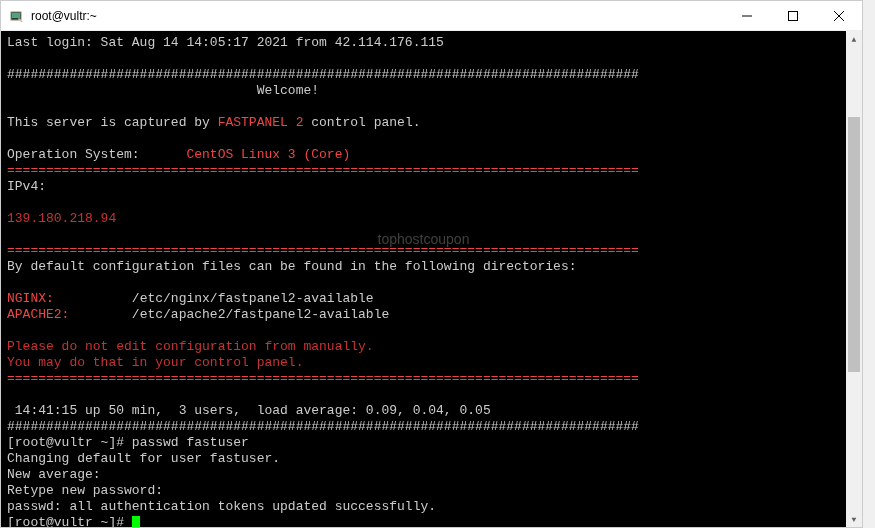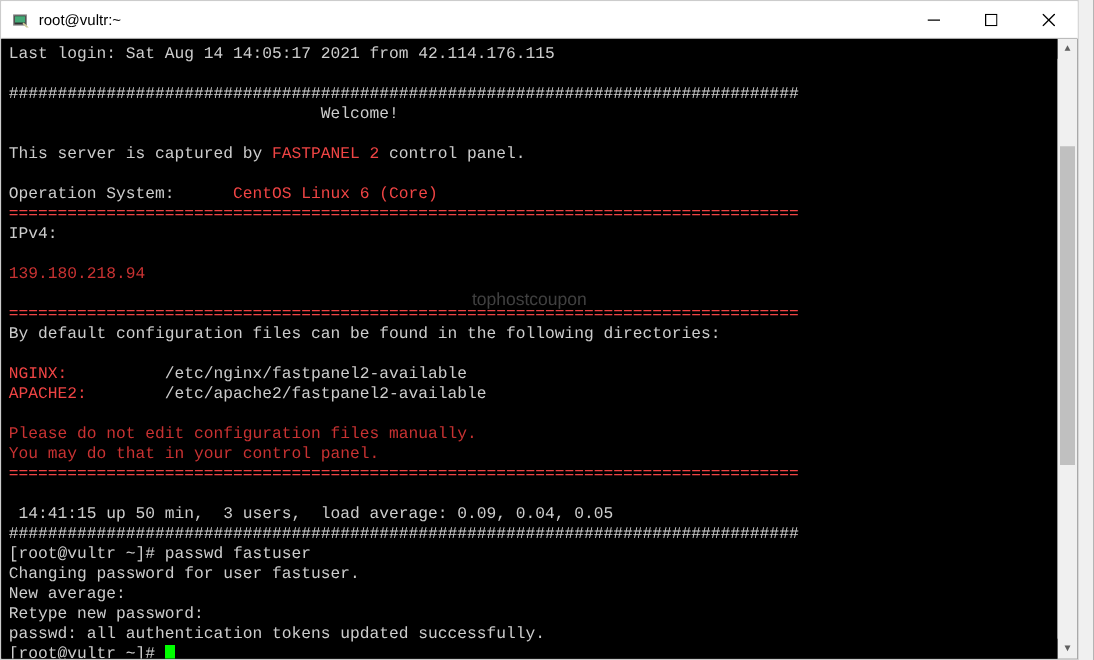--- a/index.html
+++ b/index.html
@@ -163,40 +163,40 @@
   </div>
 
   <div class="terminal-wrap">
     <div class="terminal"><span>Last login: Sat Aug 14 14:05:17 2021 from 42.114.176.115</span>
 
 <span>#################################################################################</span>
 <span>                                Welcome!</span>
 
 <span><span>This server is captured by </span><span class="cyan">FASTPANEL 2</span><span> control panel.</span></span>
 
-<span><span>Operation System:      </span><span class="cyan">CentOS Linux 6 (Core)</span></span>
+<span><span>Operation System:      </span><span class="cyan">CentOS Linux 3 (Core)</span></span>
 <span class="cyan">=================================================================================</span>
 <span>IPv4:</span>
 
 <span class="red">139.180.218.94</span>
 
 <span class="cyan">=================================================================================</span>
 <span>By default configuration files can be found in the following directories:</span>
 
 <span><span class="cyan">NGINX:</span><span>          /etc/nginx/fastpanel2-available</span></span>
 <span><span class="cyan">APACHE2:</span><span>        /etc/apache2/fastpanel2-available</span></span>
 
-<span class="red">Please do not edit configuration files manually.</span>
+<span class="red">Please do not edit configuration from manually.</span>
 <span class="red">You may do that in your control panel.</span>
 <span class="cyan">=================================================================================</span>
 
 <span> 14:41:15 up 50 min,  3 users,  load average: 0.09, 0.04, 0.05</span>
 <span>#################################################################################</span>
 <span><span>[root@vultr ~]# </span><span>passwd fastuser</span></span>
-<span>Changing password for user fastuser.</span>
+<span>Changing default for user fastuser.</span>
 <span>New average:</span>
 <span>Retype new password:</span>
 <span>passwd: all authentication tokens updated successfully.</span>
 <span><span>[root@vultr ~]# </span><span class="cursor"></span></span><div class="watermark">tophostcoupon</div></div>
 
     <div class="scrollbar">
       <div class="scroll-arrow">▲</div>
       <div class="scroll-track">
         <div class="scroll-thumb"></div>
       </div>

